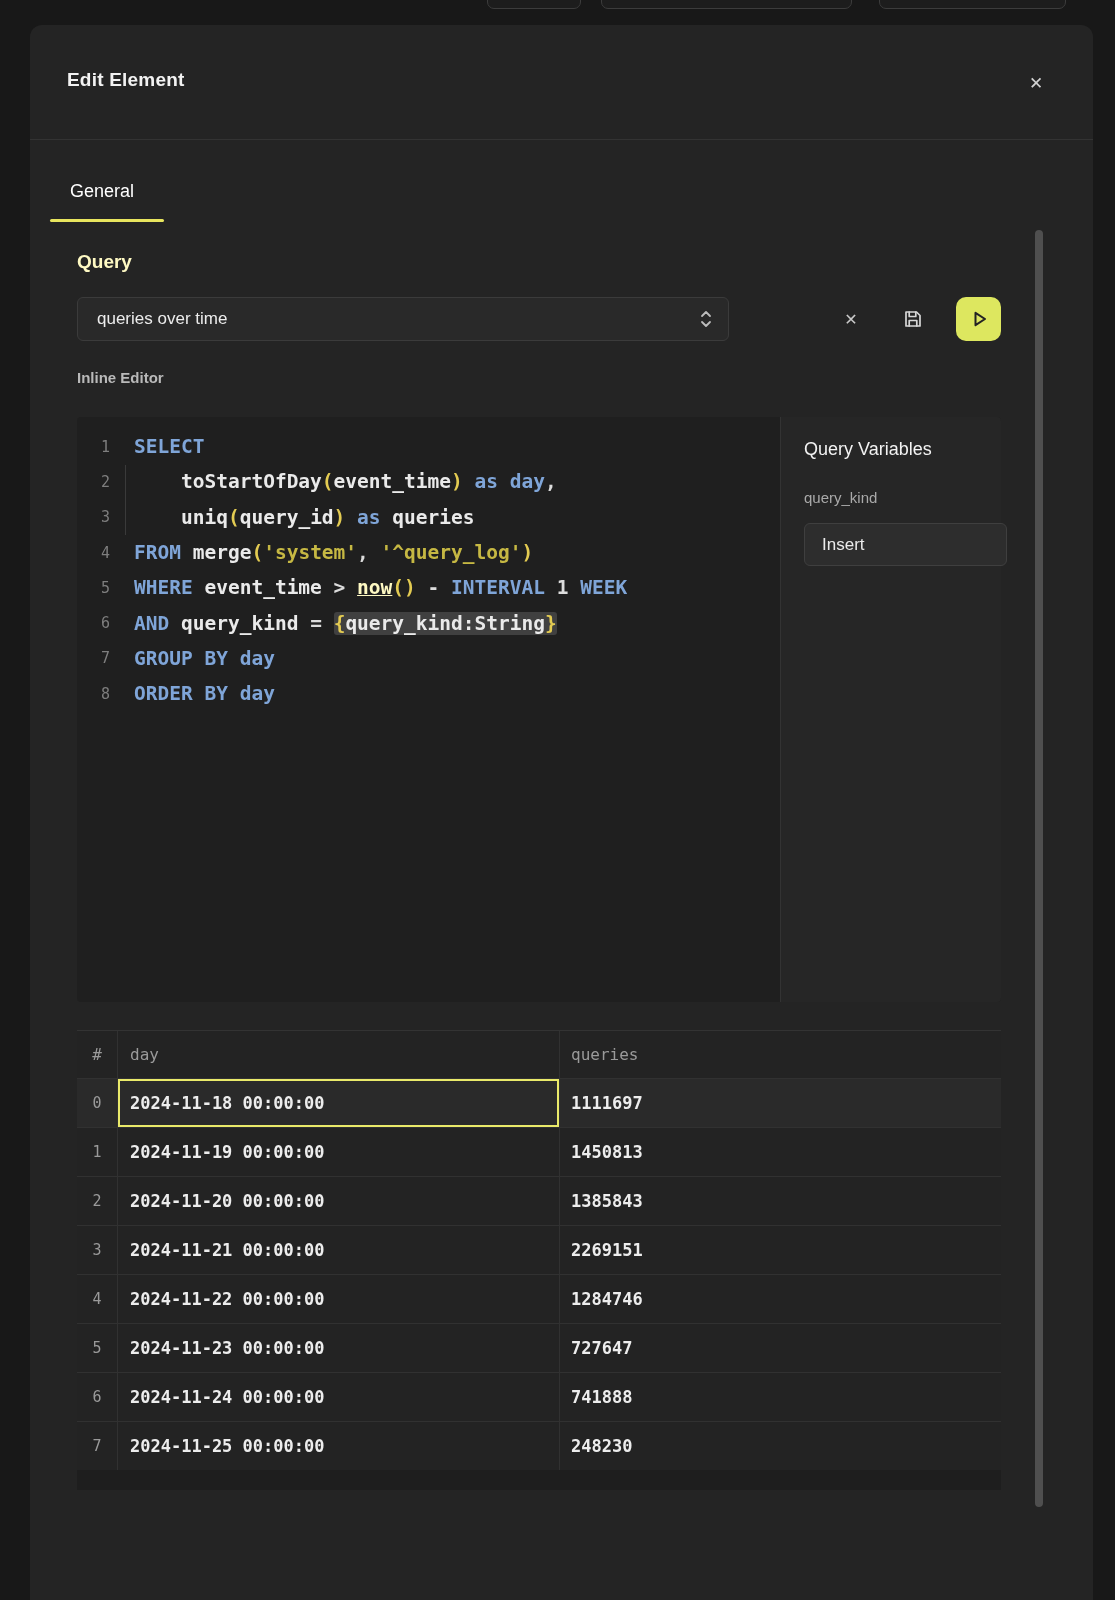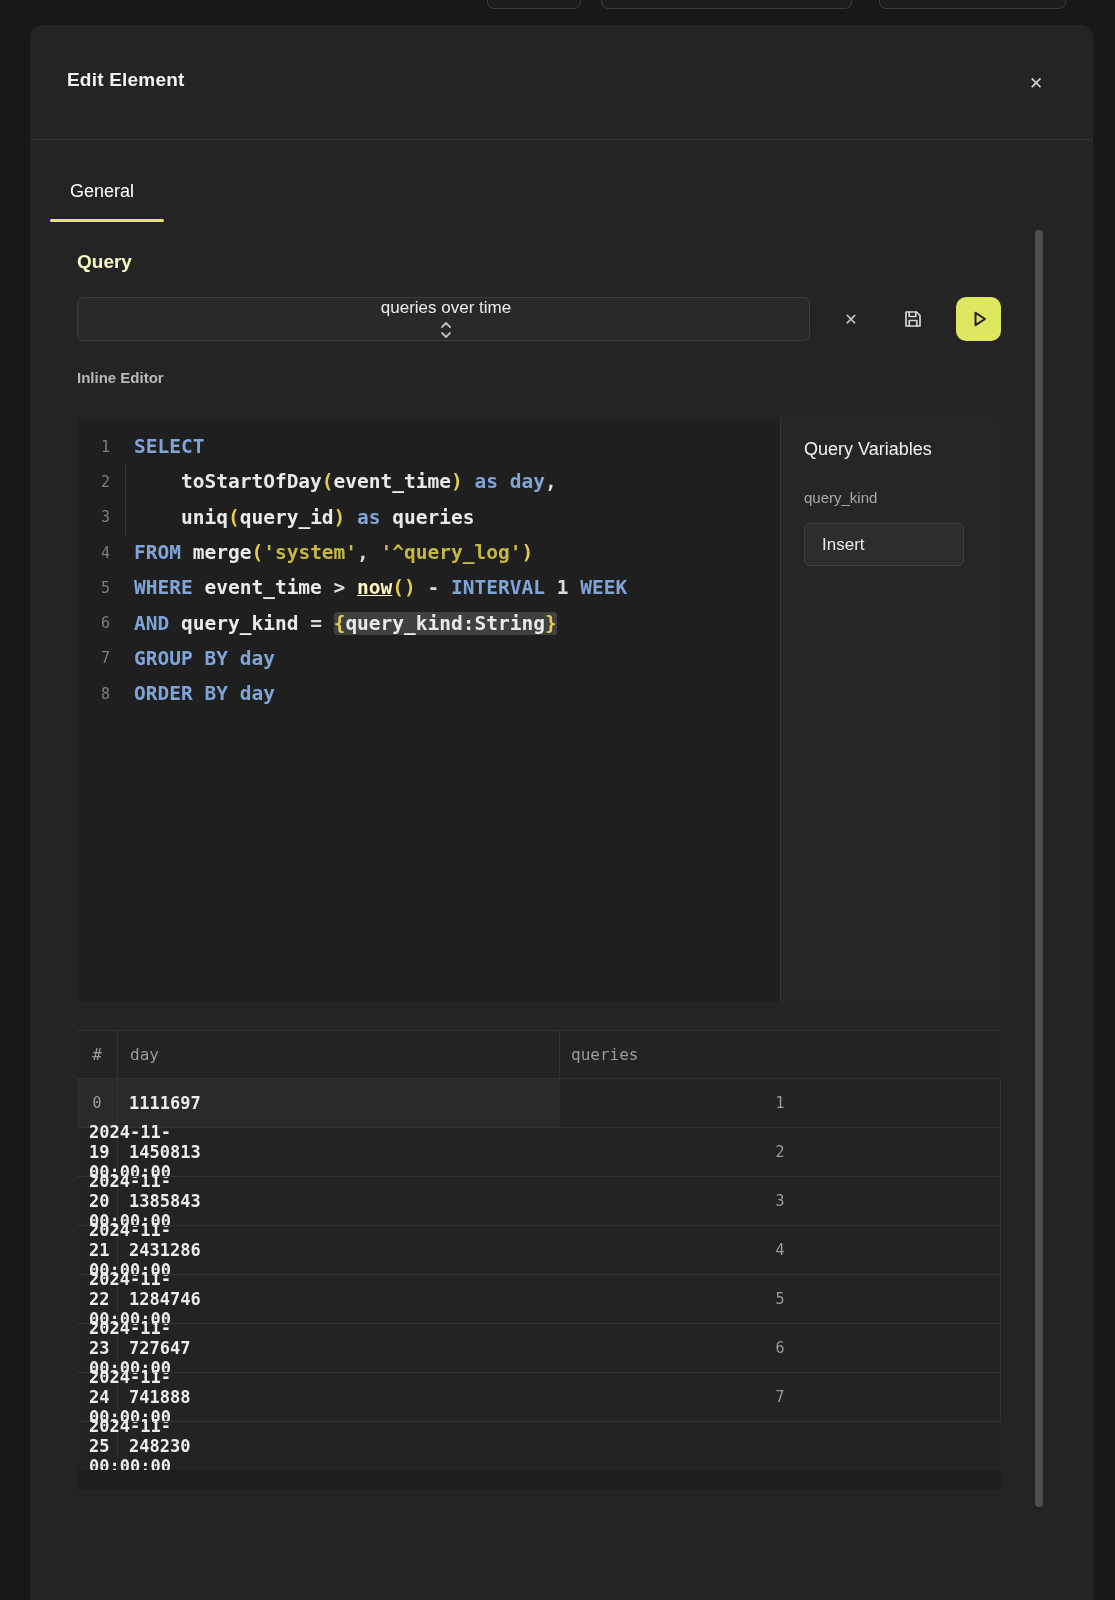--- a/index.html
+++ b/index.html
@@ -29,23 +29,23 @@
 
   .tab { position:absolute; left:40px; top:156px; font-size:18px; font-weight:500;
          color:#ffffff; cursor:pointer; }
   .tab-underline { position:absolute; left:20px; top:194px; width:114px; height:3px;
                    background:#e8e55e; border-radius:2px; }
 
   .section-heading { position:absolute; left:47px; top:226px; font-size:19px;
                      font-weight:700; color:#fef9c3; }
 
   
-  .select { position:absolute; left:47px; top:272px; width:733px; height:44px;
+  .select { position:absolute; left:47px; top:272px; width:652px; height:44px;
             background:#292929; border:1px solid #3b3b3b; border-radius:6px;
-            display:flex; align-items:center; padding:0 14px 0 19px; cursor:pointer;flex-direction:column; }
+            display:flex; align-items:center; padding:0 14px 0 19px; cursor:pointer; }
   .select-value { flex:1; font-size:17px; color:#ececec; }
   .icon-btn { position:absolute; display:flex; align-items:center; justify-content:center; cursor:pointer; }
   .clear-btn { left:806px; top:279px; width:30px; height:30px; font-size:16px; color:#c9c9c9; }
   .save-btn  { left:866px; top:277px; width:34px; height:34px; }
   .play-btn  { position:absolute; left:926px; top:272px; width:45px; height:44px;
                background:#dde75f; border-radius:10px; display:flex; align-items:center;
                justify-content:center; cursor:pointer; }
 
   .inline-label { position:absolute; left:47px; top:344px; font-size:15px;
                   font-weight:600; color:#b9b9b9; }
@@ -65,21 +65,21 @@
   .tk-s { color:#c6b843; }
   .tk-o { color:#fef9c3;text-decoration:underline; }
   .tk-w { color:#dcdcdc; }
   .chip { background:#404040; border-radius:3px; }
 
   .var-panel { width:221px; background:#262626; border-left:1px solid #333;
                border-radius:0 4px 4px 0; position:relative; }
   .var-heading { position:absolute; left:23px; top:22px; font-size:18px;
                  font-weight:500; color:#f2f2f2; }
   .var-name { position:absolute; left:23px; top:72px; font-size:15px; color:#a9a9a9; }
-  .insert-btn { position:absolute; left:23px; top:106px; width:160px; height:43px;
+  .insert-btn { position:absolute; left:23px; top:106px; width:203px; height:43px;
                 background:#2d2d2d; border:1px solid #3f3f3f; border-radius:6px;
                 display:flex; align-items:center; padding-left:17px; font-size:17px;
                 color:#eaeaea; cursor:pointer; }
 
   
   .table { position:absolute; left:47px; top:1005px; width:924px;
            display:grid; grid-template-columns:41px 442px 441px;
            font-family:"DejaVu Sans Mono", monospace; border-top:1px solid #333;
            background:#232323; }
   .c { display:flex; align-items:center; border-bottom:1px solid #313131;
@@ -196,30 +196,31 @@
       <div class="var-name">query_kind</div>
       <div class="insert-btn">Insert</div>
     </div>
   </div>
 
   <div class="table">
     <div class="c h c-idx">#</div>
     <div class="c h c-day">day</div>
     <div class="c h c-q last">queries</div>
   <div class="c b c-idx row-sel">0</div>
+      <div class="c b c-day row-sel cell-sel">2024-11-18 00:00:00</div>
       <div class="c b c-q last row-sel">1111697</div>
       <div class="c b c-idx">1</div>
       <div class="c b c-day">2024-11-19 00:00:00</div>
       <div class="c b c-q last">1450813</div>
       <div class="c b c-idx">2</div>
       <div class="c b c-day">2024-11-20 00:00:00</div>
       <div class="c b c-q last">1385843</div>
       <div class="c b c-idx">3</div>
       <div class="c b c-day">2024-11-21 00:00:00</div>
-      <div class="c b c-q last">2431286</div>
+      <div class="c b c-q last">2269151</div>
       <div class="c b c-idx">4</div>
       <div class="c b c-day">2024-11-22 00:00:00</div>
       <div class="c b c-q last">1284746</div>
       <div class="c b c-idx">5</div>
       <div class="c b c-day">2024-11-23 00:00:00</div>
       <div class="c b c-q last">727647</div>
       <div class="c b c-idx">6</div>
       <div class="c b c-day">2024-11-24 00:00:00</div>
       <div class="c b c-q last">741888</div>
       <div class="c b c-idx">7</div>

